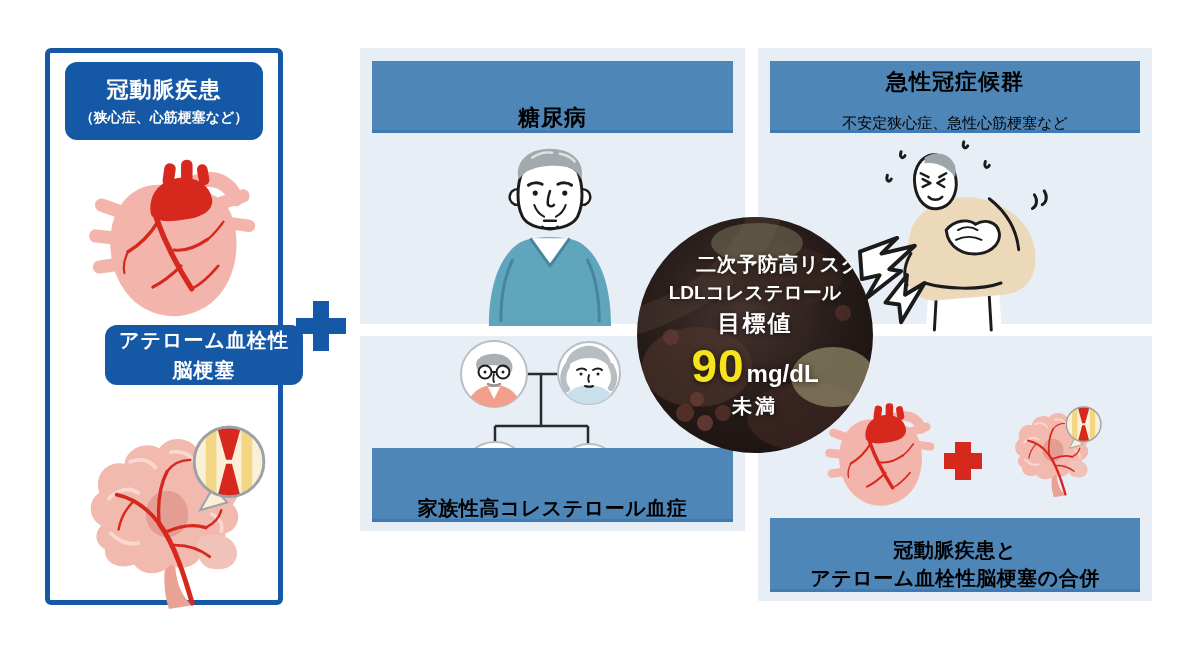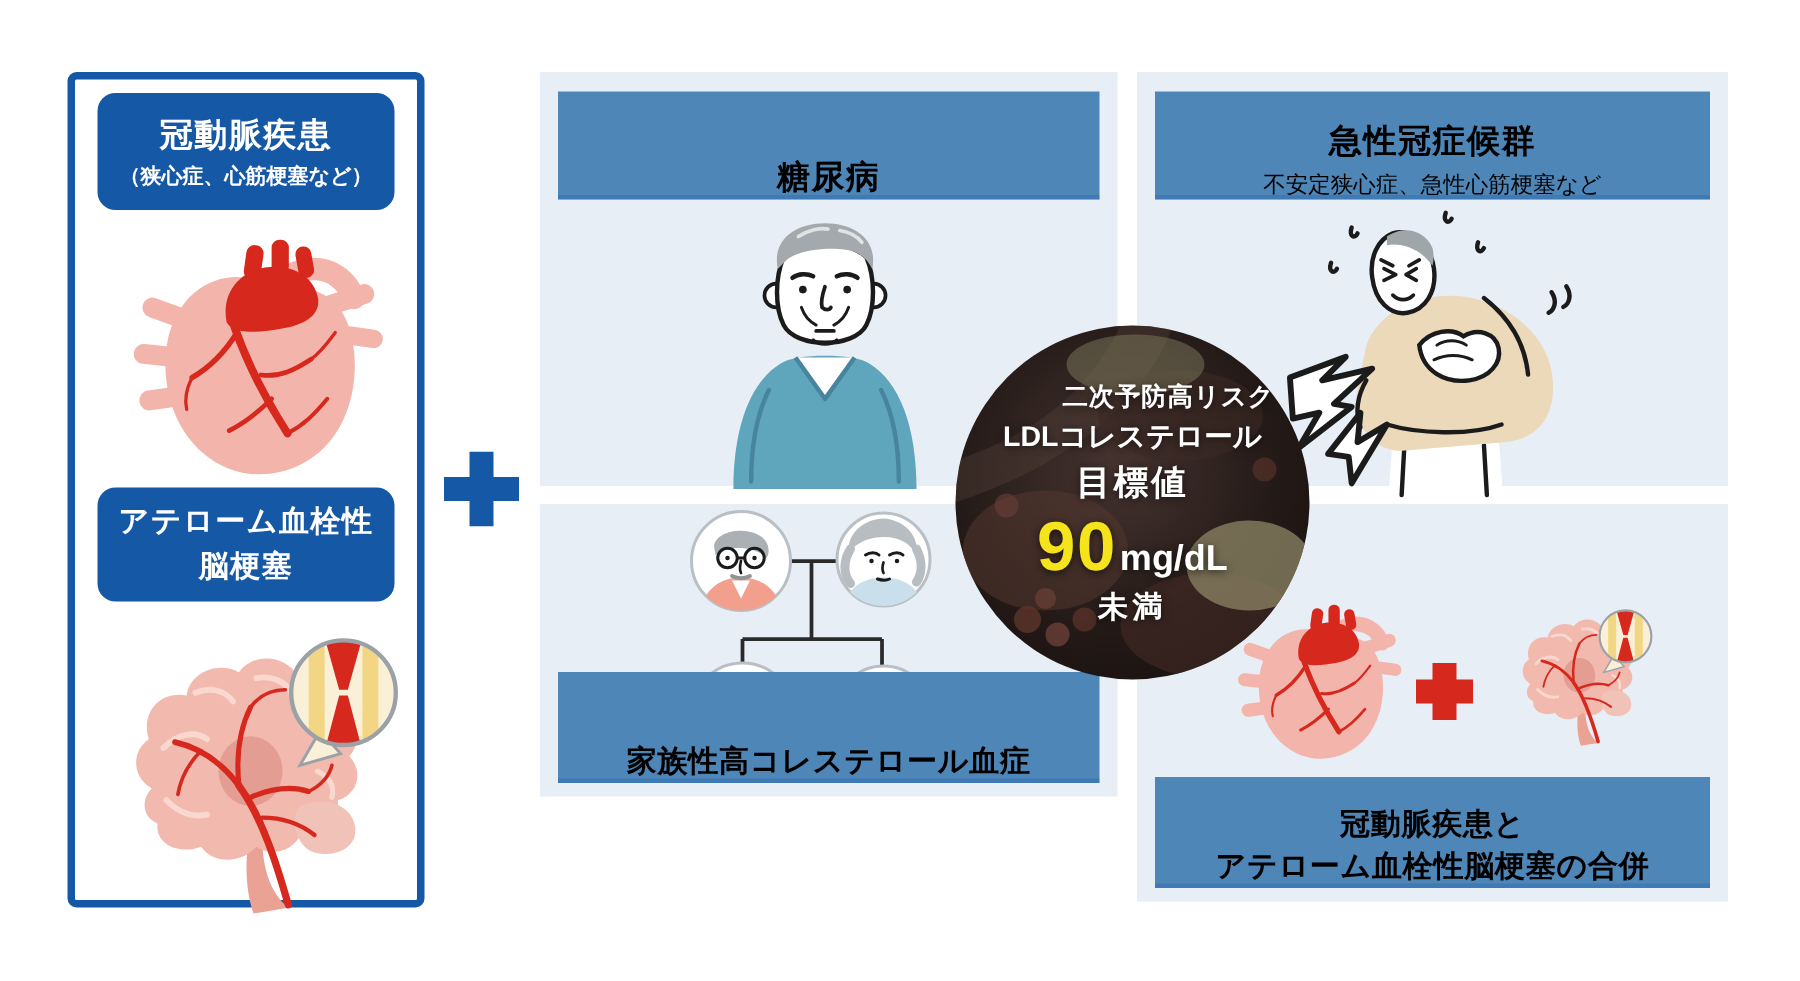--- a/index.html
+++ b/index.html
@@ -5,21 +5,21 @@
   html,body{margin:0;padding:0;background:#ffffff;}
   body{font-family:"Liberation Sans","DejaVu Sans",sans-serif;}
   .canvas{position:relative;width:1200px;height:654px;background:#ffffff;overflow:hidden;}
 
   
   .left-box{position:absolute;left:45px;top:48px;width:238px;height:557px;
     background:#ffffff;border:5px solid #1558a6;border-radius:6px;box-sizing:border-box;}
   .blue-pill{position:absolute;left:15px;width:198px;background:#1558a6;border-radius:12px;
     color:#ffffff;text-align:center;display:flex;flex-direction:column;justify-content:center;gap:4px;}
   .pill-top{top:9px;height:78px;}
-  .pill-bottom{top:272px;height:76px;}
+  .pill-bottom{top:272px;height:60px;margin-left:40px;}
   .pill-title{font-size:22px;font-weight:700;letter-spacing:1px;}
   .pill-sub{font-size:14px;font-weight:600;letter-spacing:0;}
   .pill-line{font-size:20px;font-weight:700;letter-spacing:1px;line-height:1.3;}
 
   .heart-art{position:absolute;left:35px;top:105px;}
   .brain-art{position:absolute;left:16px;top:372px;}
 
   
   .plus-icon{position:absolute;left:296px;top:301px;}
 
@@ -29,37 +29,37 @@
   .panel-tr{left:758px;top:48px;width:394px;height:276px;}
   .panel-bl{left:360px;top:336px;width:385px;height:195px;}
   .panel-br{left:758px;top:336px;width:394px;height:265px;}
 
   .panel-header{position:absolute;left:12px;right:12px;background:#4e86b8;color:#000000;
     display:flex;flex-direction:column;justify-content:flex-end;text-align:center;gap:5px;
     box-shadow:inset 0 -3px 0 rgba(21,88,166,.25);}
   .header-top{top:13px;height:72px;}
   .header-bottom{bottom:9px;height:74px;}
   .panel-title{font-size:22px;font-weight:700;letter-spacing:1px;}
-  .panel-subtitle{font-size:15px;font-weight:500;}
+  .panel-subtitle{font-size:15px;font-weight:500;margin-top:12px;}
   .panel-title-sm{font-size:20px;font-weight:700;letter-spacing:.5px;line-height:1.4;}
 
   .man-art{position:absolute;left:100px;top:86px;}
   .acs-art{position:absolute;left:82px;top:88px;}
   .family-art{position:absolute;left:90px;top:2px;}
   .combo-art{position:absolute;left:55px;top:60px;}
 
   
   .center-circle{position:absolute;left:637px;top:217px;width:236px;height:236px;border-radius:50%;
     background:radial-gradient(circle at 45% 40%, #463430 0%, #241a17 55%, #140e0d 100%);
     overflow:hidden;z-index:5;}
   .center-circle svg{position:absolute;left:0;top:0;}
   .center-text{position:absolute;inset:0;display:flex;flex-direction:column;align-items:center;
     justify-content:center;color:#ffffff;font-weight:700;z-index:2;
     text-shadow:0 1px 6px rgba(0,0,0,.65);gap:2px;}
-  .ct-line1{font-size:17px;letter-spacing:.5px;margin-left:48px;}
+  .ct-line1{font-size:20px;letter-spacing:.5px;margin-left:48px;}
   .ct-line2{font-size:19px;letter-spacing:0;}
   .ct-line3{font-size:23px;letter-spacing:2px;}
   .ct-value-row{display:flex;align-items:baseline;gap:2px;margin:-2px 0;}
   .ct-value{font-size:46px;color:#f5e31c;letter-spacing:1px;}
   .ct-unit{font-size:24px;margin-top:12px;}
   .ct-line4{font-size:20px;letter-spacing:3px;}
 </style>
 </head>
 <body>
 

